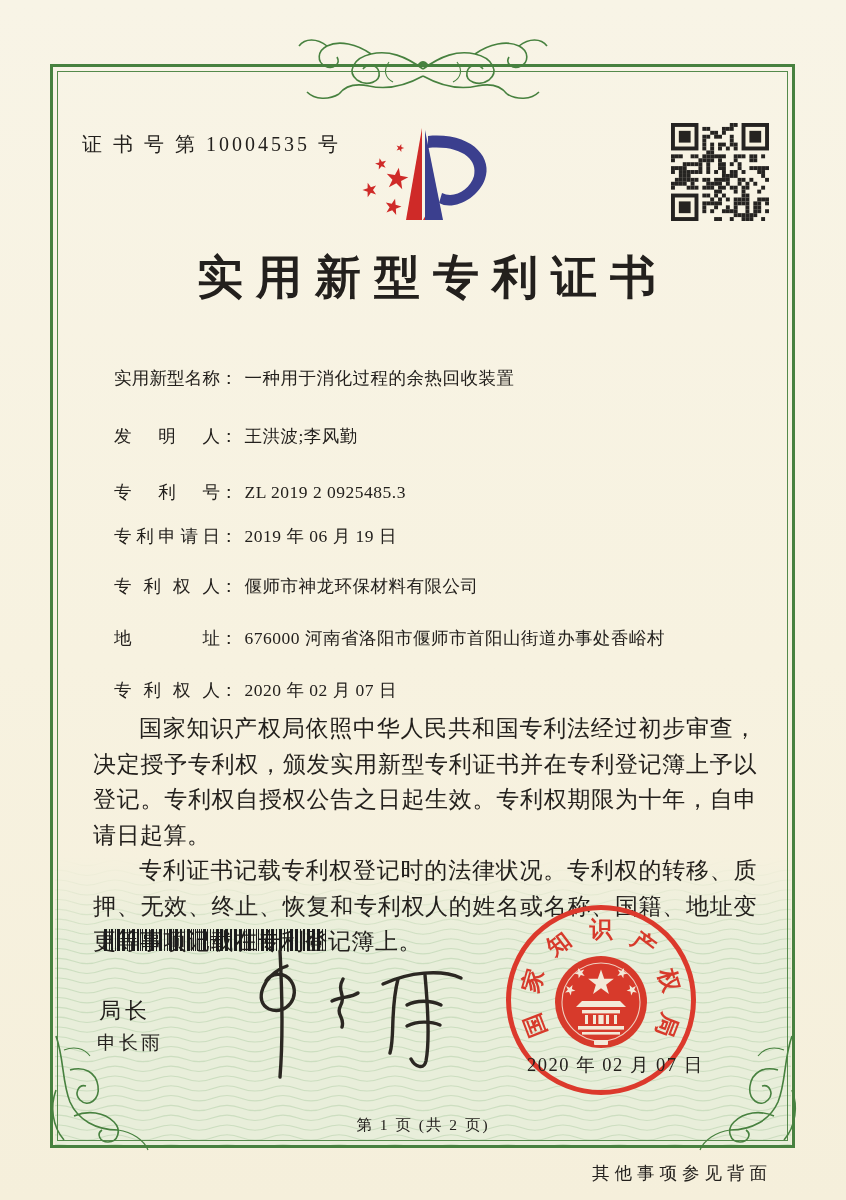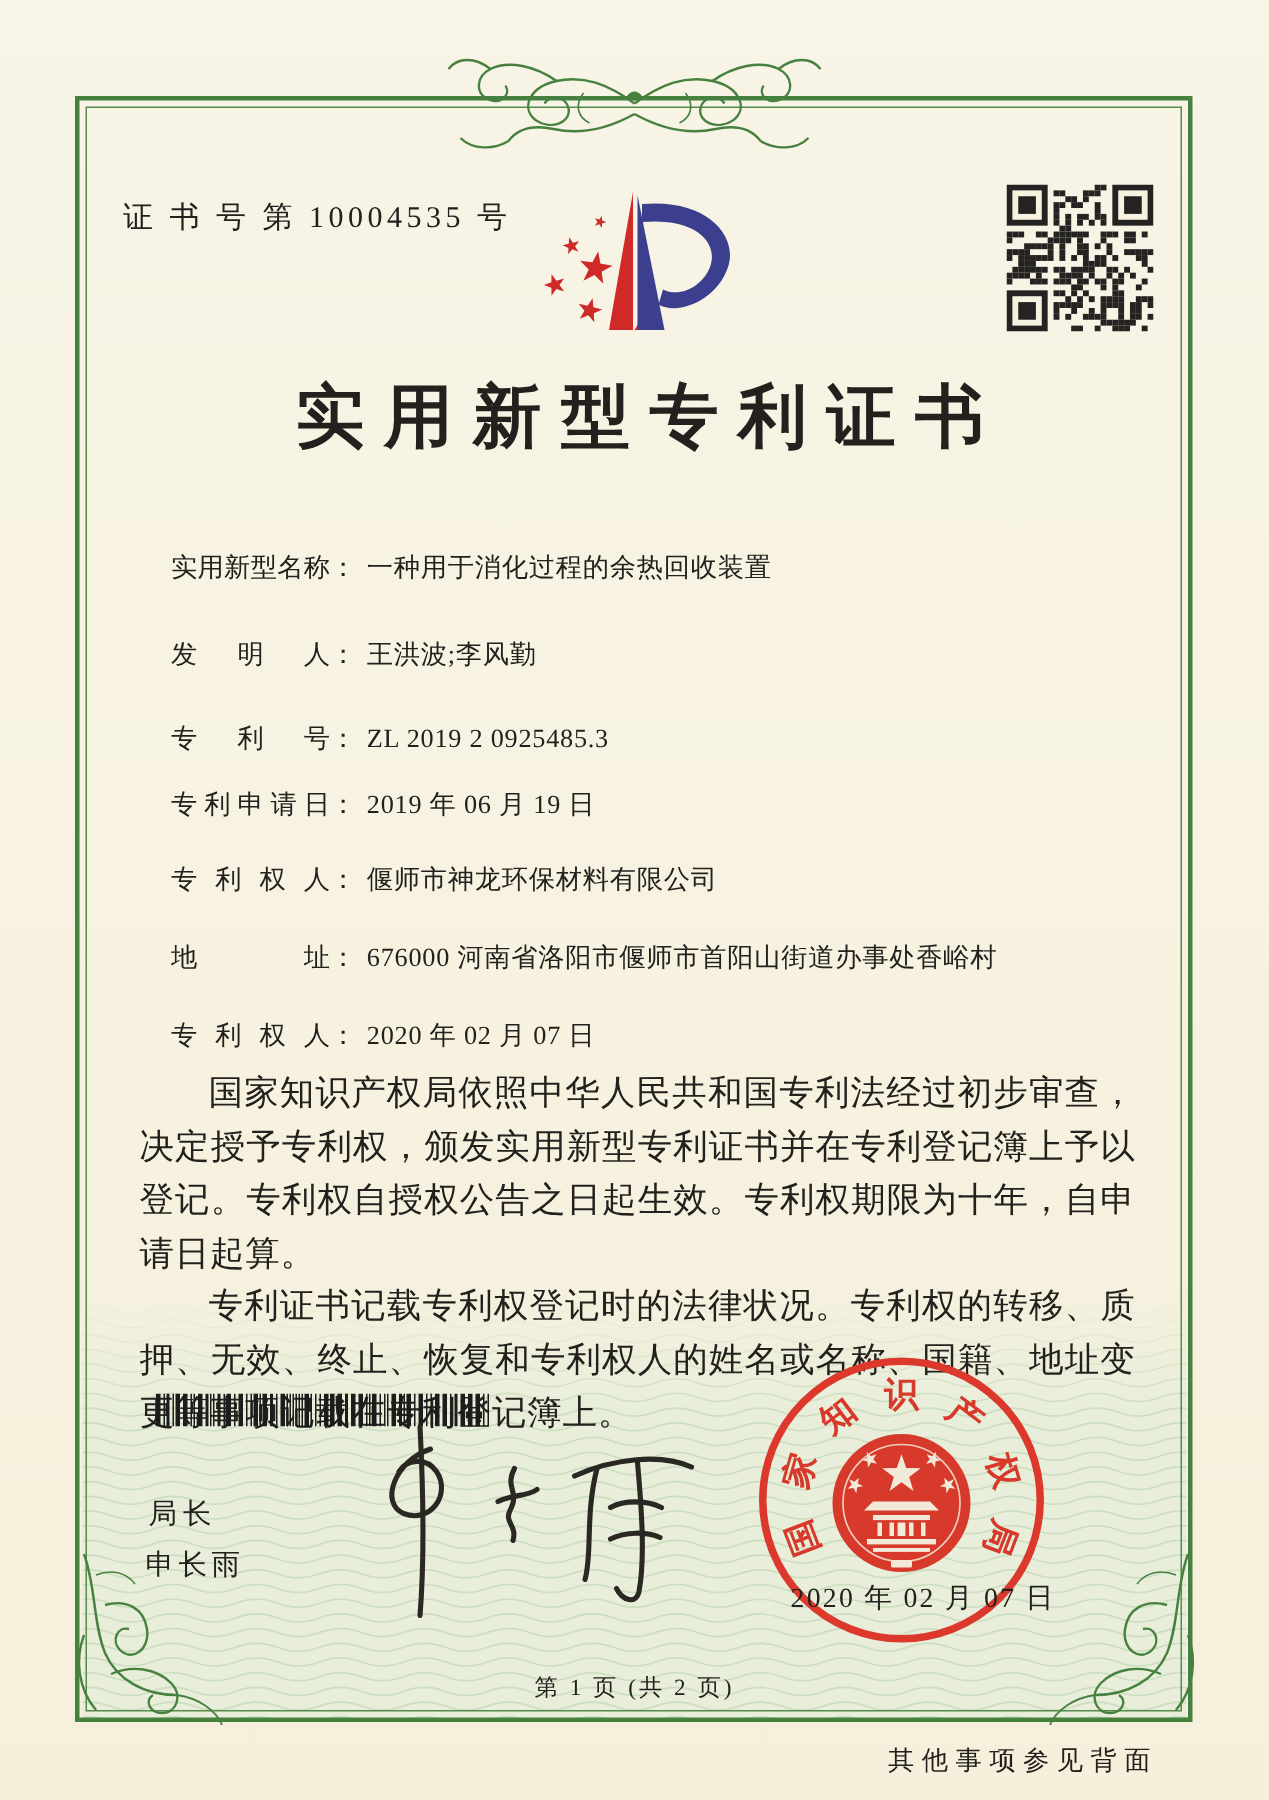--- a/index.html
+++ b/index.html
@@ -31,21 +31,21 @@
   .fvalue { display:inline-block; margin-left:7px; vertical-align:top; letter-spacing:0.5px; }
   .grant2 { position:absolute; left:333px; top:0; white-space:nowrap; }
 
   
   .paras { left:93px; top:711px; width:664px; font-size:23px; line-height:35.5px;
            text-align:justify; }
   .paras p { text-indent:2em; letter-spacing:0.5px; }
 
   
   .barcode { left:104px; top:929px; width:226px; height:22px; }
-  .director-title { left:99px; top:996px; font-size:19px; letter-spacing:4px;
+  .director-title { left:99px; top:996px; font-size:22px; letter-spacing:4px;
                     font-family:"Liberation Sans","DejaVu Sans",sans-serif; }
   .director-name  { left:97px; top:1030px; font-size:19px; letter-spacing:3px;
                     font-family:"Liberation Sans","DejaVu Sans",sans-serif; }
   .signature { left:225px; top:948px; }
 
   .seal { left:506px; top:905px; width:190px; height:190px; }
   .seal-ring { position:absolute; left:0; top:0; width:190px; height:190px;
                border:5px solid #dc392c; border-radius:50%; }
   .seal-char { position:absolute; left:83px; top:83px; width:24px; height:24px;
                color:#d73a2b; font-size:23px; font-weight:bold; text-align:center; line-height:24px; }

